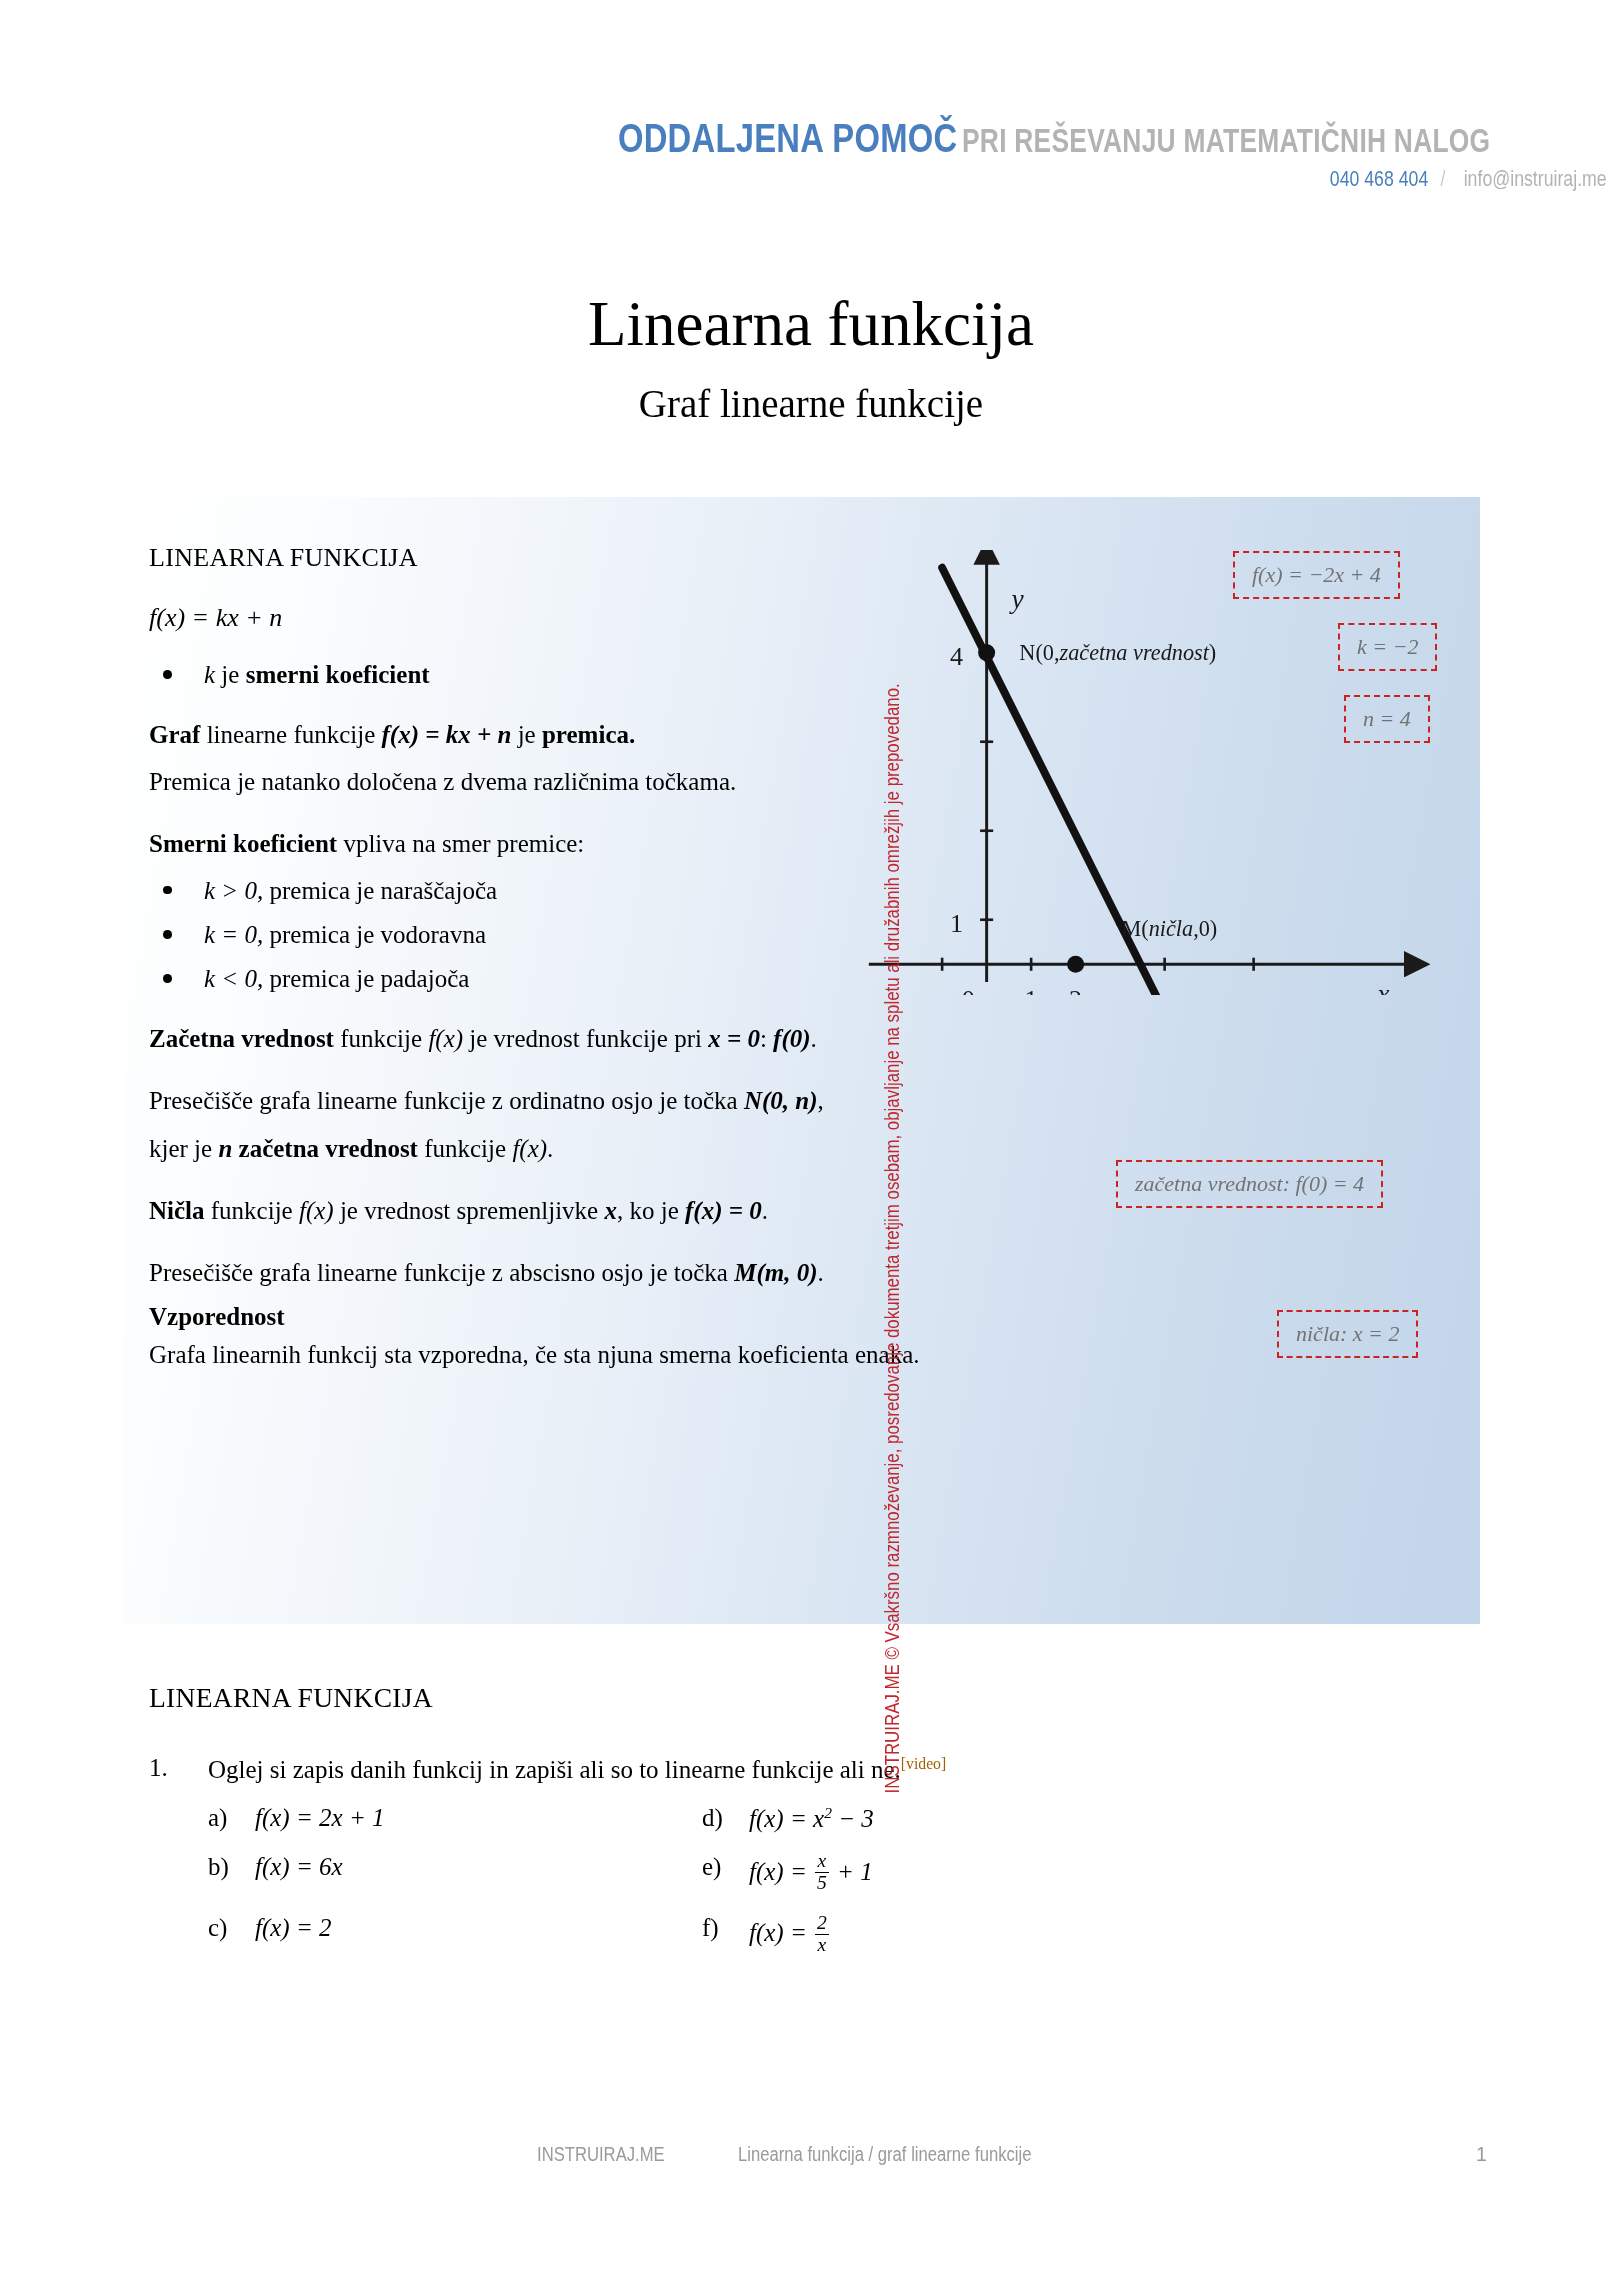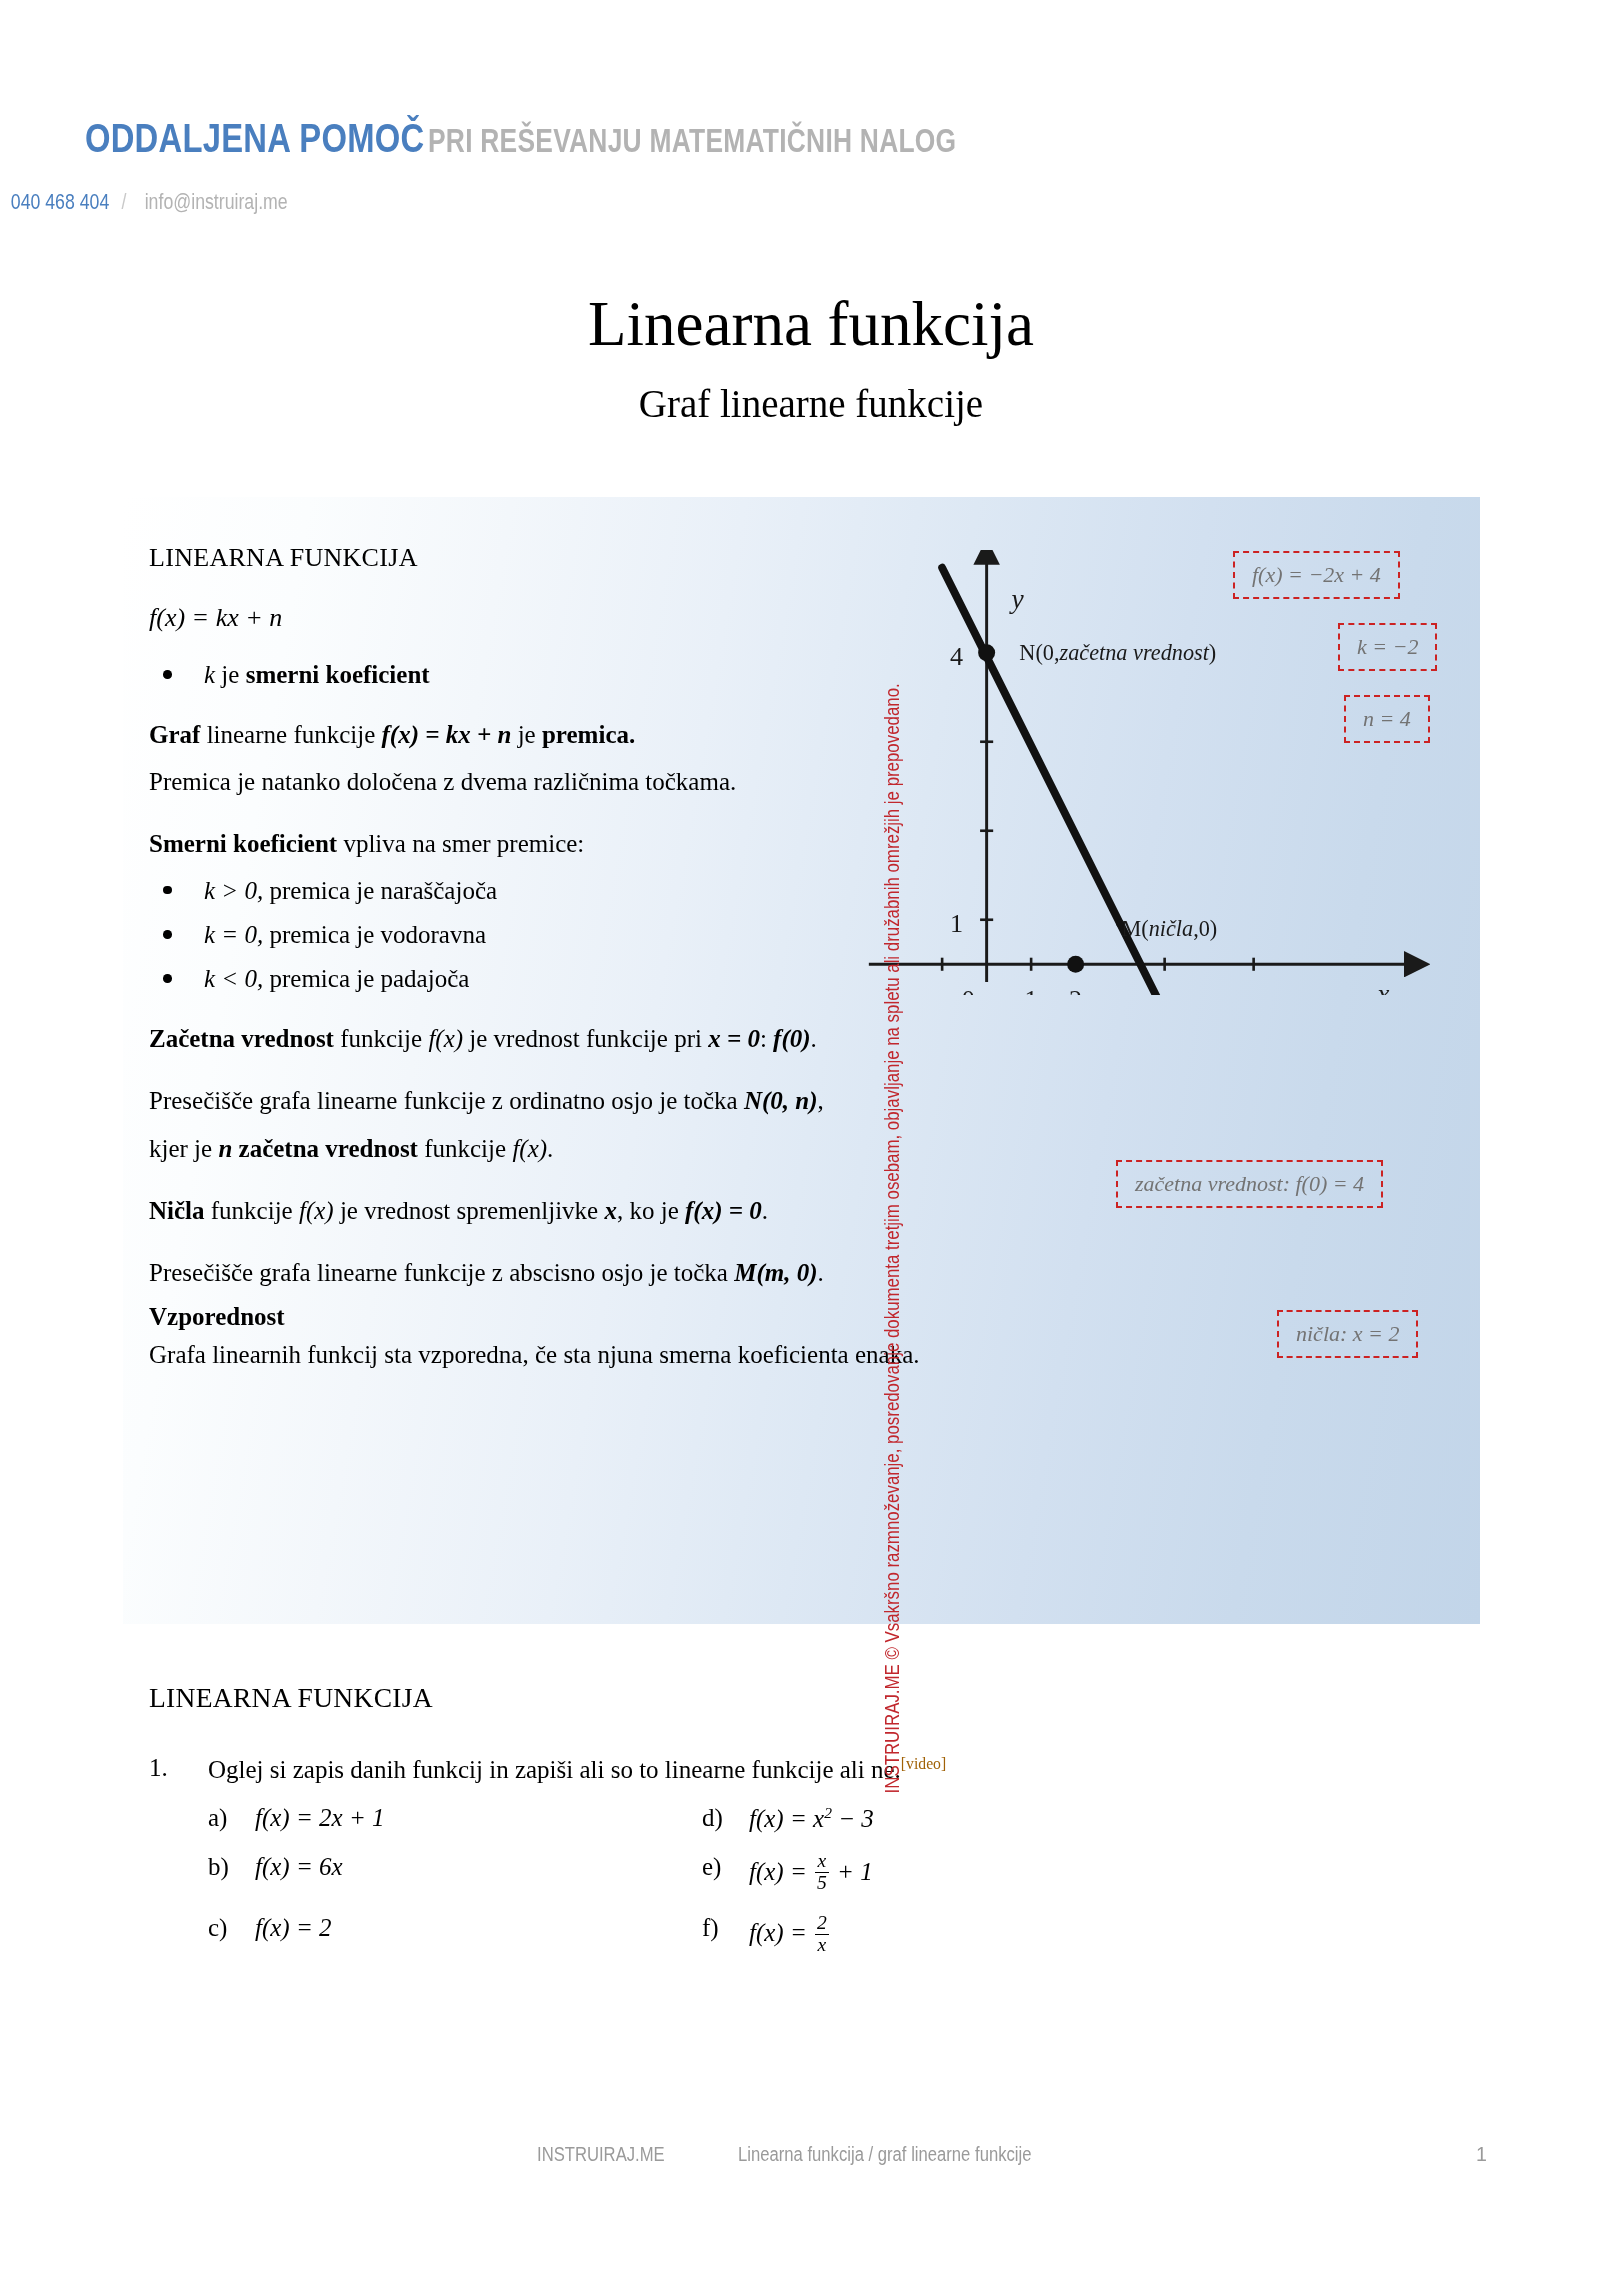--- a/index.html
+++ b/index.html
@@ -5,34 +5,34 @@
   html, body { margin:0; padding:0; }
   body {
     width:1622px; height:2295px;
     background:#ffffff;
     font-family:"Liberation Serif", serif;
     position:relative;
     overflow:hidden;
   }
 
   
-  .header { position:absolute; left:0; top:115px; width:1622px; text-align:left; }
+  .header { position:absolute; left:0; top:115px; width:1622px; text-align:right; }
   .brand-line { white-space:nowrap; }
   .brand-strong {
     font-family:"Liberation Sans Narrow","Liberation Sans", sans-serif;
     font-weight:bold; font-size:41px; letter-spacing:0.3px;
     color:#4a7fbf; transform:scaleX(0.80); display:inline-block; transform-origin:right center;
   }
   .brand-rest {
     font-family:"Liberation Sans Narrow","Liberation Sans", sans-serif;
     font-weight:bold; font-size:33px; letter-spacing:0.3px;
     color:#b3b3b3; transform:scaleX(0.80); display:inline-block; transform-origin:left center;
     margin-left:3.9px;
   }
-  .contact-line { margin-top:27px; white-space:nowrap; }
+  .contact-line { margin-top:4px; white-space:nowrap; }
   .contact-phone, .contact-sep, .contact-mail {
     font-family:"Liberation Sans Narrow","Liberation Sans", sans-serif;
     font-size:21.6px; display:inline-block; transform:scaleX(0.82);
   }
   .contact-phone { color:#4a7fbf; }
   .contact-sep { color:#c9c9c9; margin:0 1.3px; }
   .contact-mail { color:#b3b3b3; }
 
   
   .doc-title {

